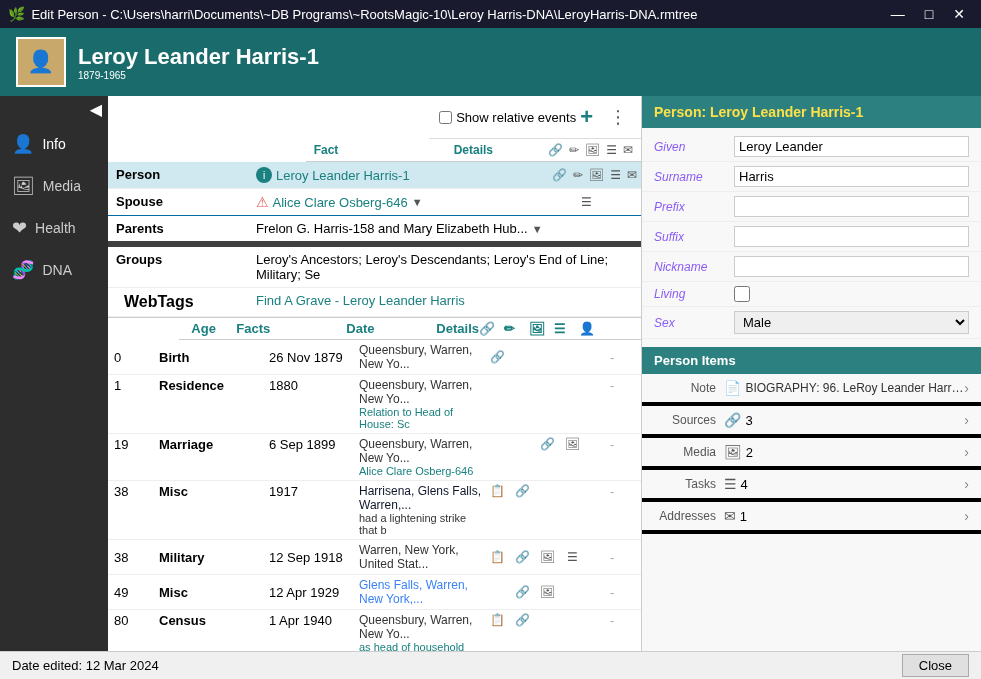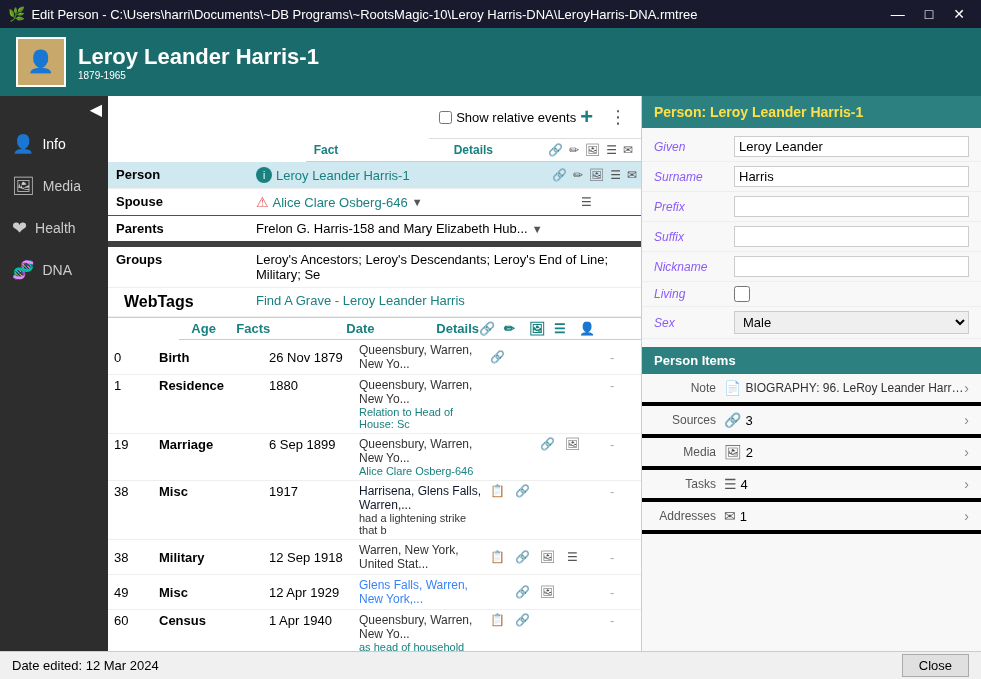--- a/index.html
+++ b/index.html
@@ -385,21 +385,21 @@
         <span style="font-size:12px; color:#3b82f6;">Glens Falls, Warren, New York,...</span>
         <span></span>
         <button class="icon-btn">🔗</button>
         <button class="icon-btn">🖼</button>
         <span></span>
         <span></span>
         <span style="color:#aaa;">-</span>
       </div>
 
       <div style="display:grid; grid-template-columns:45px 110px 90px 1fr 25px 25px 25px 25px 25px 25px; border-bottom:1px solid #eee; padding:3px 6px; align-items:start;">
-        <span>60</span>
+        <span>80</span>
         <span style="font-weight:700;">Census</span>
         <span>1 Apr 1940</span>
         <div class="two-line">
           <span style="font-size:12px; color:#333;">Queensbury, Warren, New Yo...</span>
           <span style="font-size:11px; color:#1a8080;">as head of household</span>
         </div>
         <button class="icon-btn">📋</button>
         <button class="icon-btn">🔗</button>
         <span></span>
         <span></span>

